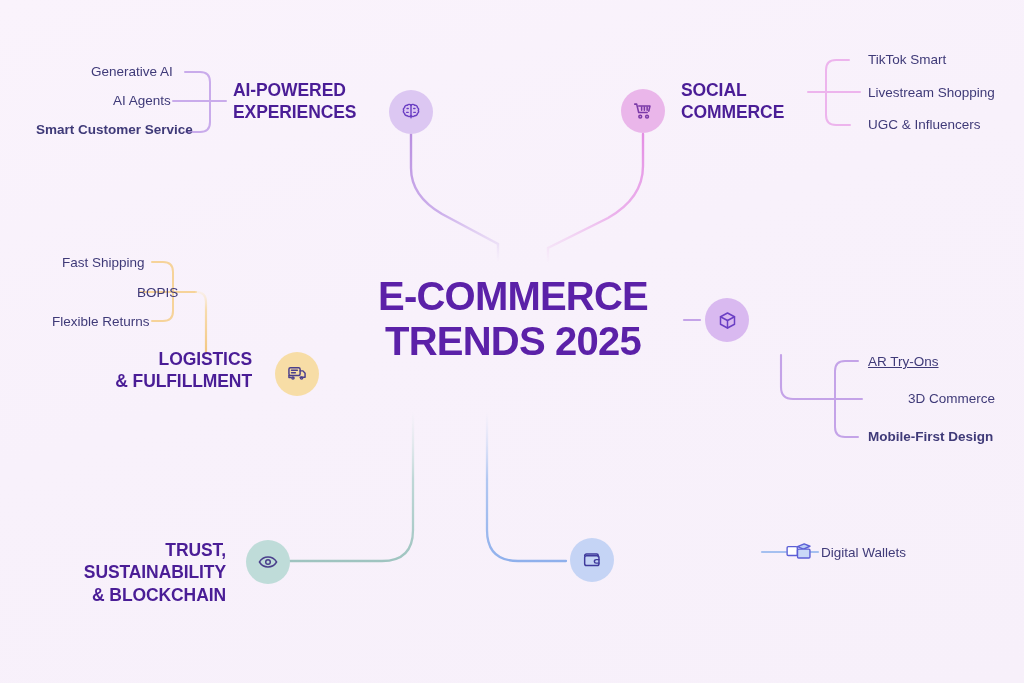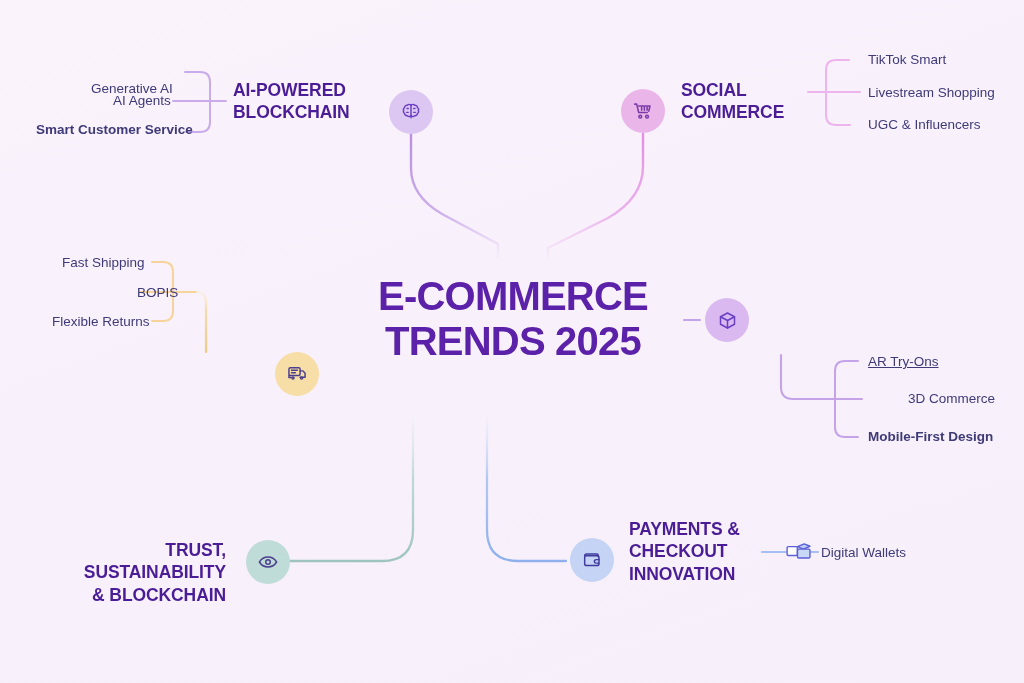--- a/index.html
+++ b/index.html
@@ -137,23 +137,23 @@
 
   <div class="badge" style="left:389px; top:90px; background:#dcc7f2;">
     <svg width="22" height="22" viewBox="0 0 24 24" fill="none" stroke="#6b3fc4" stroke-width="1.6" stroke-linecap="round" stroke-linejoin="round">
       <path d="M12 4.5c-1.1-1.1-3-1.1-4 .2-1.5-.3-3 .9-3 2.5-1.2.5-1.7 2-.9 3.1-.8 1.1-.4 2.7.9 3.2 0 1.6 1.5 2.8 3 2.5 1 1.3 2.9 1.3 4 .2"></path>
       <path d="M12 4.5c1.1-1.1 3-1.1 4 .2 1.5-.3 3 .9 3 2.5 1.2.5 1.7 2 .9 3.1.8 1.1.4 2.7-.9 3.2 0 1.6-1.5 2.8-3 2.5-1 1.3-2.9 1.3-4 .2"></path>
       <path d="M12 4.5v13.7"></path>
       <path d="M9 8.2h-1.3M9 12.4h-1.8M15 8.2h1.3M15 12.4h1.8"></path>
     </svg>
   </div>
   <div class="branch-title" style="left:233px; top:79px; width:150px;">AI-POWERED
-BLOCKCHAIN</div>
-
-  <div class="leaf" style="left:91px; top:81px;">Generative AI</div>
+EXPERIENCES</div>
+
+  <div class="leaf" style="left:91px; top:64px;">Generative AI</div>
   <div class="leaf" style="left:113px; top:93px;">AI Agents</div>
   <div class="leaf" style="left:36px; top:122px;font-weight:bold;">Smart Customer Service</div>
 
   <div class="badge" style="left:621px; top:89px; background:#eab6ea;">
     <svg width="22" height="22" viewBox="0 0 24 24" fill="none" stroke="#7b3aa8" stroke-width="1.7" stroke-linecap="round" stroke-linejoin="round">
       <path d="M3 4.5h2.1l2.2 9.1h9.3"></path>
       <path d="M7.3 6.6h12.3l-1.3 5.6"></path>
       <path d="M10.5 7.8v3.3M13.5 7.8v3.3M16.5 7.8v3.3"></path>
       <circle cx="9" cy="18.2" r="1.5"></circle>
       <circle cx="16.4" cy="18.2" r="1.5"></circle>
@@ -169,20 +169,22 @@
   <div class="badge" style="left:275px; top:352px; background:#f7dda6;">
     <svg width="22" height="22" viewBox="0 0 24 24" fill="none" stroke="#4a3f8c" stroke-width="1.6" stroke-linecap="round" stroke-linejoin="round">
       <rect x="3.2" y="5.2" width="12.2" height="8.4" rx="1.6"></rect>
       <path d="M6 8h6.4M6 10.6h4.2"></path>
       <path d="M15.4 8.6h3.1l2.3 2.6v4.3h-5.4"></path>
       <path d="M3.2 13.6v2.1h2.3"></path>
       <circle cx="7.6" cy="16.4" r="1.2"></circle>
       <circle cx="17" cy="16.4" r="1.2"></circle>
     </svg>
   </div>
+  <div class="branch-title" style="left:100px; top:348px; width:152px; text-align:right;">LOGISTICS
+&amp; FULFILLMENT</div>
 
   <div class="leaf" style="left:62px; top:255px;">Fast Shipping</div>
   <div class="leaf" style="left:105px; top:285px;margin-left:32px;">BOPIS</div>
   <div class="leaf" style="left:52px; top:314px;">Flexible Returns</div>
 
   <div class="badge" style="left:705px; top:298px; background:#d9b9f0;">
     <svg width="21" height="21" viewBox="0 0 24 24" fill="none" stroke="#6b3fc4" stroke-width="1.7" stroke-linecap="round" stroke-linejoin="round">
       <path d="M12 3.4 20 7.7v8.6L12 20.6 4 16.3V7.7Z"></path>
       <path d="M4 7.7 12 12l8-4.3"></path>
       <path d="M12 12v8.6"></path>
@@ -203,23 +205,20 @@
 SUSTAINABILITY
 &amp; BLOCKCHAIN</div>
 
   <div class="badge" style="left:570px; top:538px; background:#c5d4f5;">
     <svg width="22" height="22" viewBox="0 0 24 24" fill="none" stroke="#3f3a9c" stroke-width="1.6" stroke-linecap="round" stroke-linejoin="round">
       <path d="M4 7.4a2 2 0 0 1 2-2h11.2a1.6 1.6 0 0 1 1.6 1.6v1.4"></path>
       <rect x="4" y="7.4" width="15.6" height="10.6" rx="2"></rect>
       <path d="M19.6 11.6h-3.1a1.9 1.9 0 0 0 0 3.8h3.1"></path>
     </svg>
   </div>
-  <div class="branch-title" style="left:629px; top:518px; width:170px;">PAYMENTS &amp;
-CHECKOUT
-INNOVATION</div>
 
   <div class="node" style="left:786px; top:541px;">
     <svg width="26" height="22" viewBox="0 0 28 22">
       <rect x="1.2" y="5.2" width="11" height="9.6" rx="1.2" fill="#ffffff" stroke="#5c5fd6" stroke-width="1.5"></rect>
       <path d="M12.4 5.2 19.6 2.2l6.2 2.6-7 3.1Z" fill="#b9cdf5" stroke="#5c5fd6" stroke-width="1.5" stroke-linejoin="round"></path>
       <rect x="12.4" y="7.9" width="13.4" height="9.6" rx="1.2" fill="#c9d8f7" stroke="#5c5fd6" stroke-width="1.5"></rect>
     </svg>
   </div>
   <div class="leaf" style="left:821px; top:545px;">Digital Wallets</div>
 

